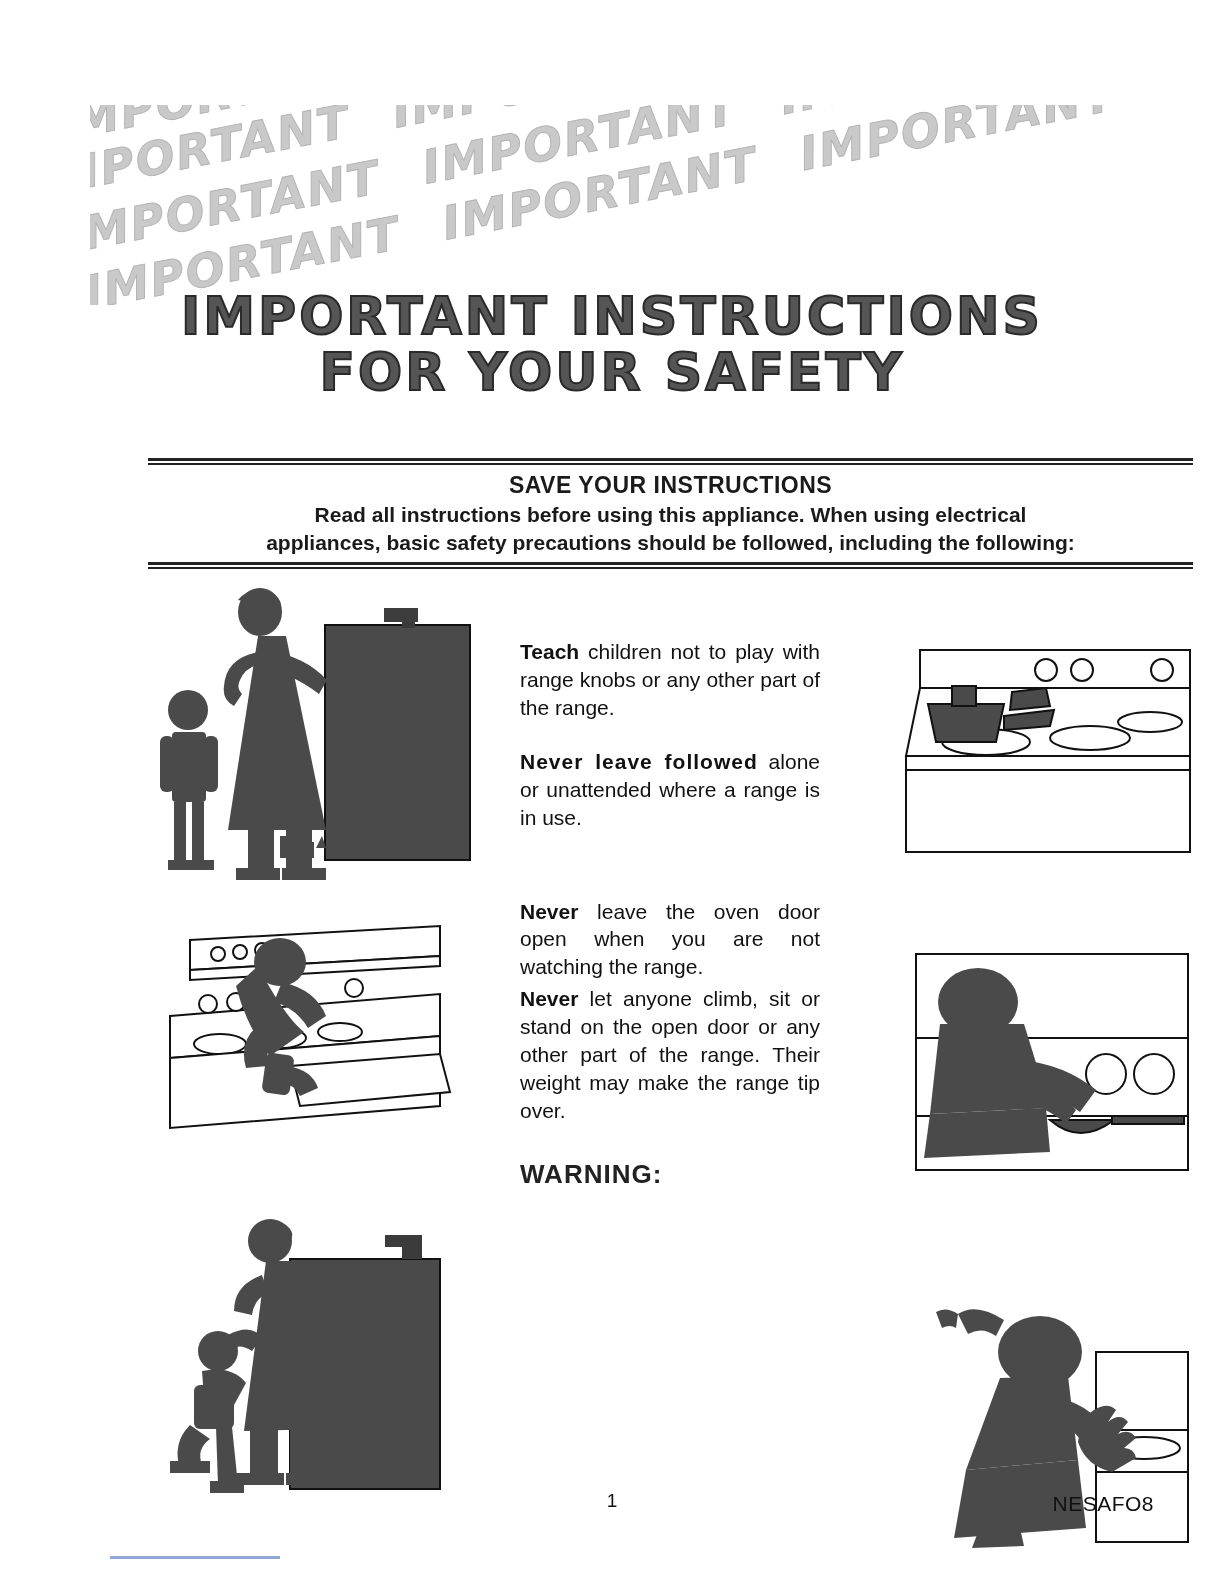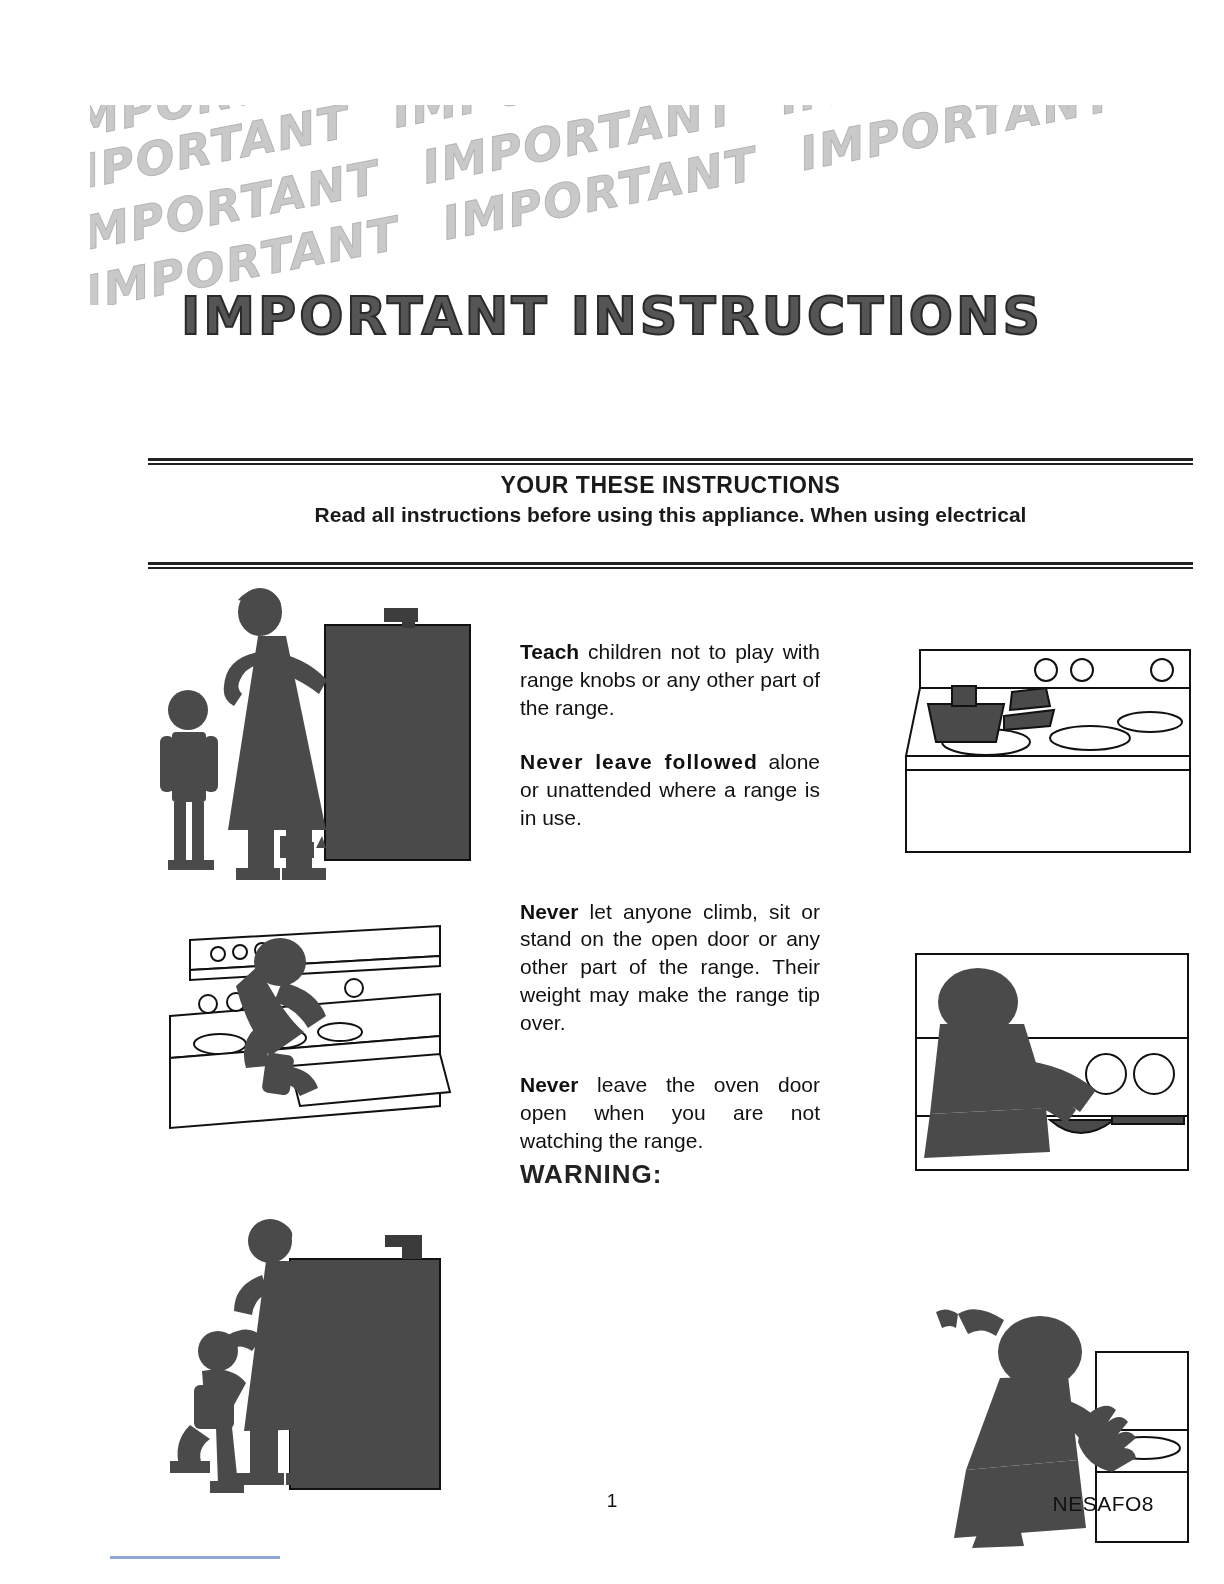--- a/index.html
+++ b/index.html
@@ -189,26 +189,28 @@
     <span>IMPORTANT</span>
     
     
     
     
   </div>
 </div>
 
 <div class="title-block">
   <div class="title-line">IMPORTANT INSTRUCTIONS</div>
+  <div class="title-line">FOR YOUR SAFETY</div>
 </div>
 
 <div class="rule rule-top"></div>
 <div class="save-block">
-  <div class="heading">YOUR THESE INSTRUCTIONS</div>
+  <div class="heading">SAVE YOUR INSTRUCTIONS</div>
   <div>Read all instructions before using this appliance.  When using electrical</div>
+  <div>appliances, basic safety precautions should be followed, including the following:</div>
 </div>
 <div class="rule rule-bottom"></div>
 
 <div class="content">
 
   <div class="col-left">
 
     <div class="figure">
       <svg width="350" height="300" viewBox="0 0 350 300" xmlns="http://www.w3.org/2000/svg">
 
@@ -320,26 +322,26 @@
 
     <div class="para">
       <b>Teach</b><span> children not to play with range knobs or any other part of the range.</span>
     </div>
 
     <div class="para" style="margin-bottom:66px;">
       <span class="spaced">Never leave followed</span><span> alone or unattended where a range is in use.</span>
     </div>
 
 
+    <div class="para" style="margin-bottom:4px;">
+      <b>Never</b><span> leave the oven door open when you are not watching the range.</span>
+    </div>
+
     <div class="para" style="margin-bottom:34px;">
       <b>Never</b><span> let anyone climb, sit or stand on the open door or any other part of the range. Their weight may make the range tip over.</span>
-    </div>
-
-    <div class="para" style="margin-bottom:4px;">
-      <b>Never</b><span> leave the oven door open when you are not watching the range.</span>
     </div>
 
     <div class="warn-label">WARNING:</div>
   </div>
 
   <div class="col-right">
 
     <div class="figure">
       <svg width="300" height="250" viewBox="0 0 300 250" xmlns="http://www.w3.org/2000/svg">
 

